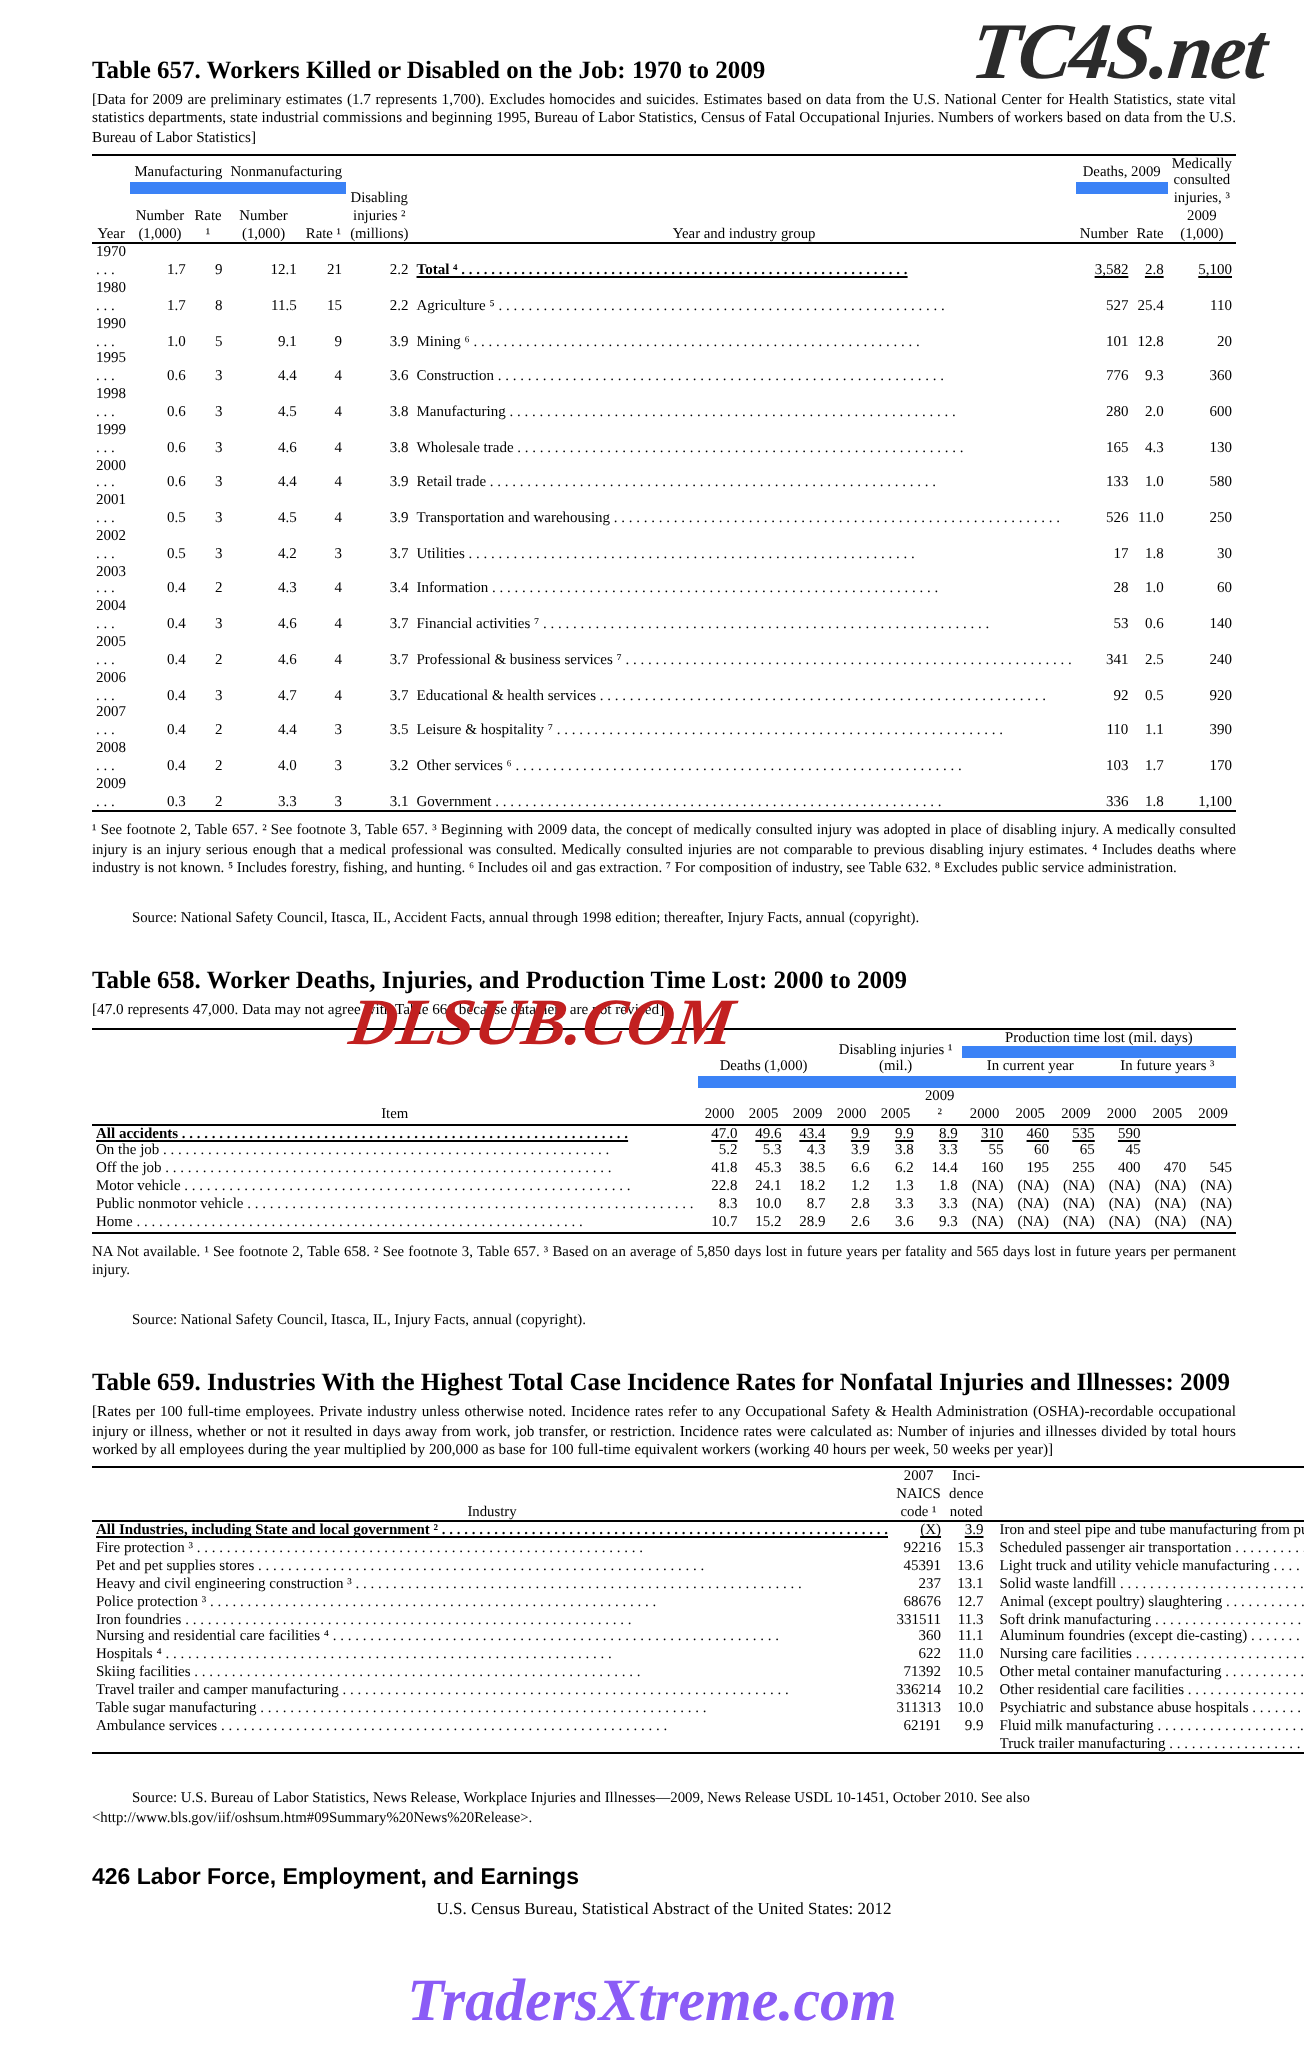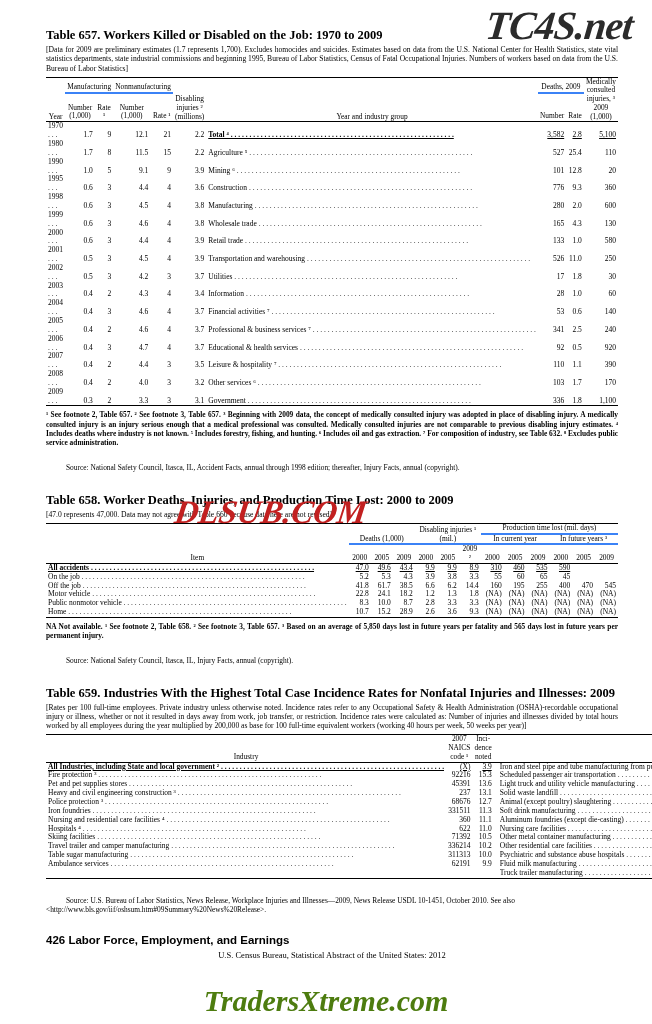--- a/index.html
+++ b/index.html
@@ -26,21 +26,21 @@
   .wm-dlsub{
     top:494px;left:175px;
     font-size:33px;font-weight:bold;font-style:italic;
     color:#c22020;
     letter-spacing:0px;
     transform:skewX(-8deg);
   }
   .wm-traders{
     bottom:6px;left:50%;transform:translateX(-50%);
     font-size:30px;font-weight:bold;font-style:italic;
-    color:#4d7c0f;
+    color:#8b5cf6;
     white-space:nowrap;
   }
 
   
   h2.tbl-title{
     font-size:12.5px;
     font-weight:bold;
     margin:0 0 2px 0;
     line-height:1.2;
     font-family:"Liberation Serif", serif;
@@ -66,36 +66,35 @@
     font-weight:normal;
   }
   .t-top{border-top:1px solid #000;}
   .t-bot{border-bottom:1px solid #000;}
   .hdr th{
     text-align:center;
     font-size:7.4px;
     vertical-align:bottom;
     padding-bottom:1px;
   }
-  .rule{border-bottom:2px solid #3b82f6;}
+  .rule{border-bottom:6px solid #3b82f6;}
   .num{text-align:right;padding-right:4px;}
   .ctr{text-align:center;}
   .lbl{text-align:left;}
   .bold{font-weight:bold;text-decoration:underline;}
   .leader{
     display:block;
     overflow:hidden;
     white-space:nowrap;
   }
   .footnotes{
     font-size:7.4px;
     line-height:1.25;
     text-align:justify;
     margin-top:3px;
-    font-weight:bold;
   }
   .src{
     font-size:7.4px;
     line-height:1.25;
     margin-top:16px;
   }
 
   
   .footer{
     margin-top:14px;
@@ -478,21 +477,21 @@
               <td class="num">65</td>
               <td class="num">45</td>
               <td class="num"></td>
               <td class="num"></td>
             </tr>
             <tr>
               <td class="lbl" style="overflow:hidden;white-space:nowrap">
                 <span class="leader">Off the job . . . . . . . . . . . . . . . . . . . . . . . . . . . . . . . . . . . . . . . . . . . . . . . . . . . . . . . . . . . . </span>
               </td>
               <td class="num">41.8</td>
-              <td class="num">61.7</td>
+              <td class="num">45.3</td>
               <td class="num">38.5</td>
               <td class="num">6.6</td>
               <td class="num">6.2</td>
               <td class="num">14.4</td>
               <td class="num">160</td>
               <td class="num">195</td>
               <td class="num">255</td>
               <td class="num">400</td>
               <td class="num">470</td>
               <td class="num">545</td>

